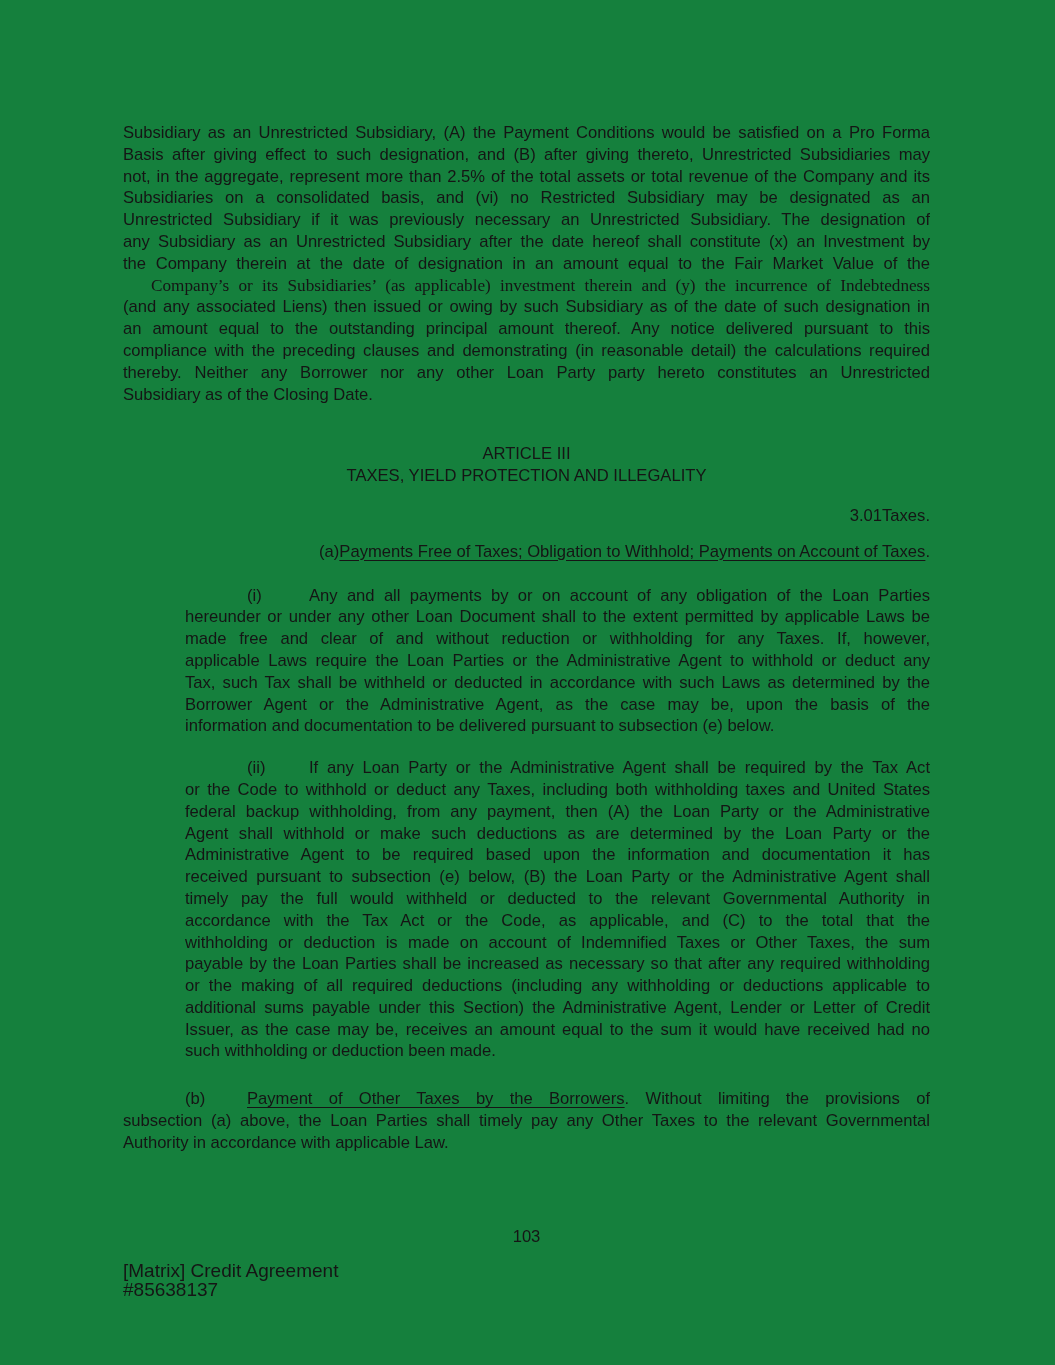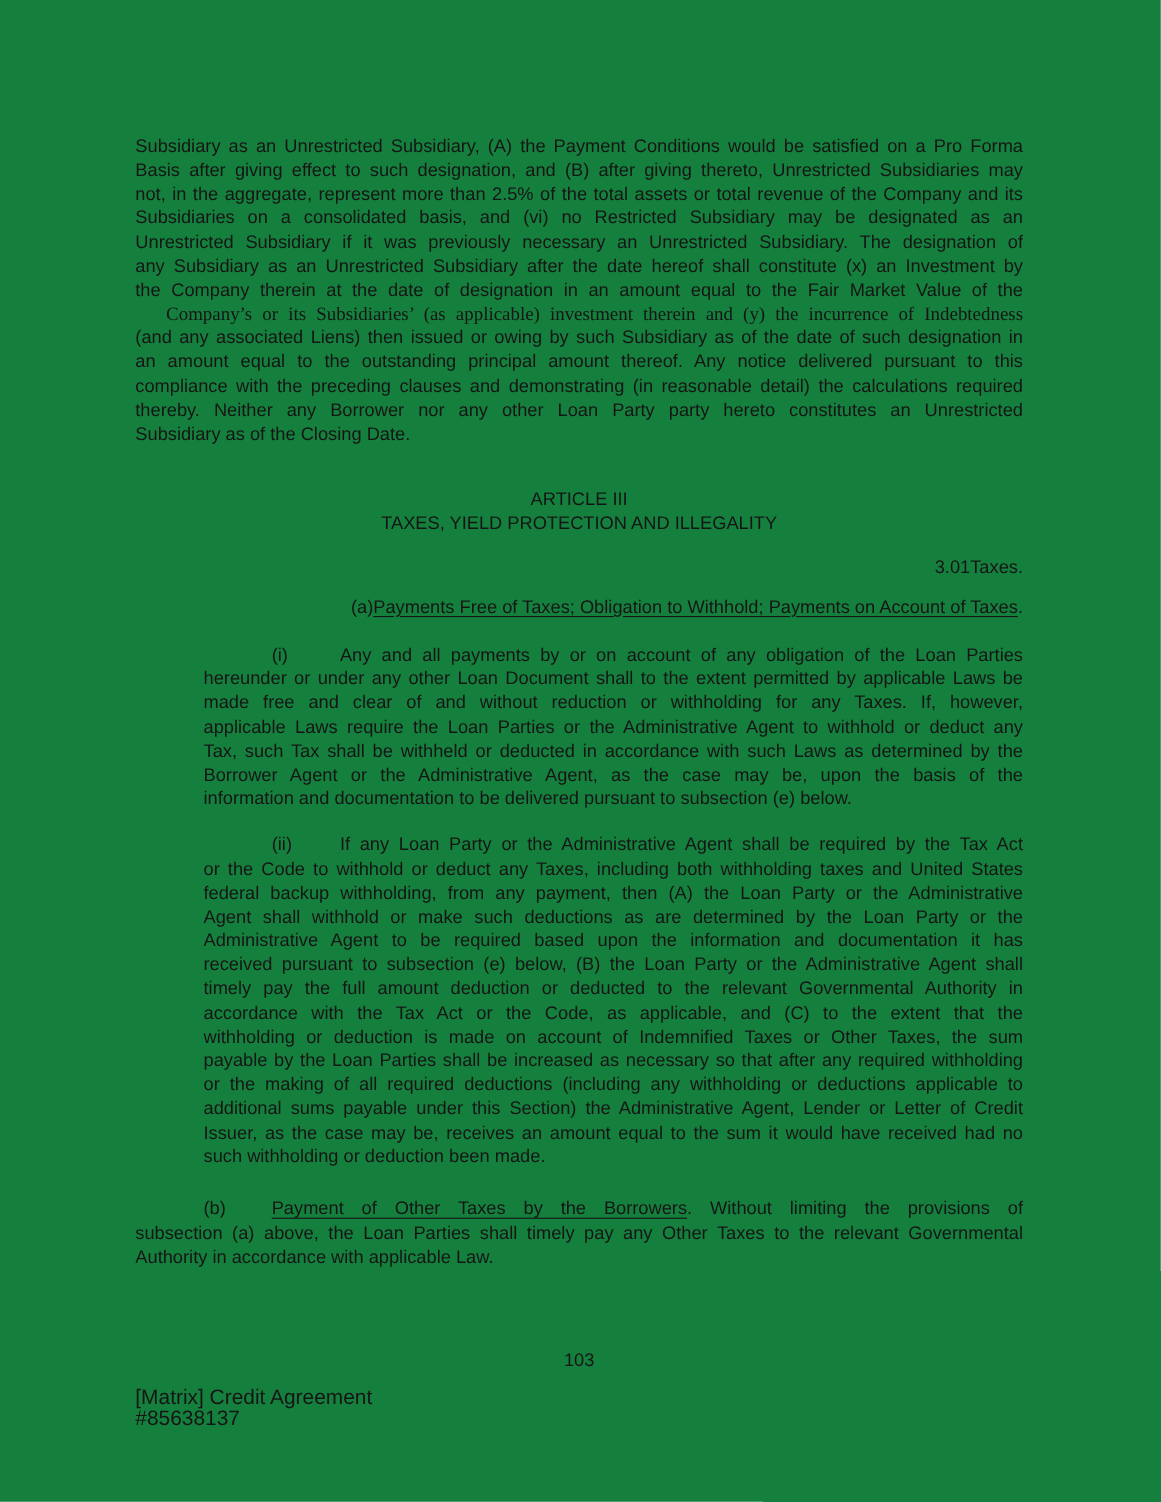--- a/index.html
+++ b/index.html
@@ -69,22 +69,22 @@
         <div class="line"><span>information and documentation to be delivered pursuant to subsection (e) below.</span></div>
       </div>
 
     <div class="para ind-block" style="margin-top:20px">
         <div class="line fi jl"><span class="marker">(ii)</span><span>If any Loan Party or the Administrative Agent shall be required by the Tax Act</span></div>
         <div class="line jl"><span>or the Code to withhold or deduct any Taxes, including both withholding taxes and United States</span></div>
         <div class="line jl"><span>federal backup withholding, from any payment, then (A) the Loan Party or the Administrative</span></div>
         <div class="line jl"><span>Agent shall withhold or make such deductions as are determined by the Loan Party or the</span></div>
         <div class="line jl"><span>Administrative Agent to be required based upon the information and documentation it has</span></div>
         <div class="line jl"><span>received pursuant to subsection (e) below, (B) the Loan Party or the Administrative Agent shall</span></div>
-        <div class="line jl"><span>timely pay the full amount deduction or deducted to the relevant Governmental Authority in</span></div>
-        <div class="line jl"><span>accordance with the Tax Act or the Code, as applicable, and (C) to the extent that the</span></div>
+        <div class="line jl"><span>timely pay the full would withheld or deducted to the relevant Governmental Authority in</span></div>
+        <div class="line jl"><span>accordance with the Tax Act or the Code, as applicable, and (C) to the total that the</span></div>
         <div class="line jl"><span>withholding or deduction is made on account of Indemnified Taxes or Other Taxes, the sum</span></div>
         <div class="line jl"><span>payable by the Loan Parties shall be increased as necessary so that after any required withholding</span></div>
         <div class="line jl"><span>or the making of all required deductions (including any withholding or deductions applicable to</span></div>
         <div class="line jl"><span>additional sums payable under this Section) the Administrative Agent, Lender or Letter of Credit</span></div>
         <div class="line jl"><span>Issuer, as the case may be, receives an amount equal to the sum it would have received had no</span></div>
         <div class="line"><span>such withholding or deduction been made.</span></div>
       </div>
 
     <div class="para" style="margin-top:26px">
         <div class="line fi jl"><span class="marker">(b)</span><span class="u">Payment of Other Taxes by the Borrowers</span><span>. Without limiting the provisions of</span></div>

